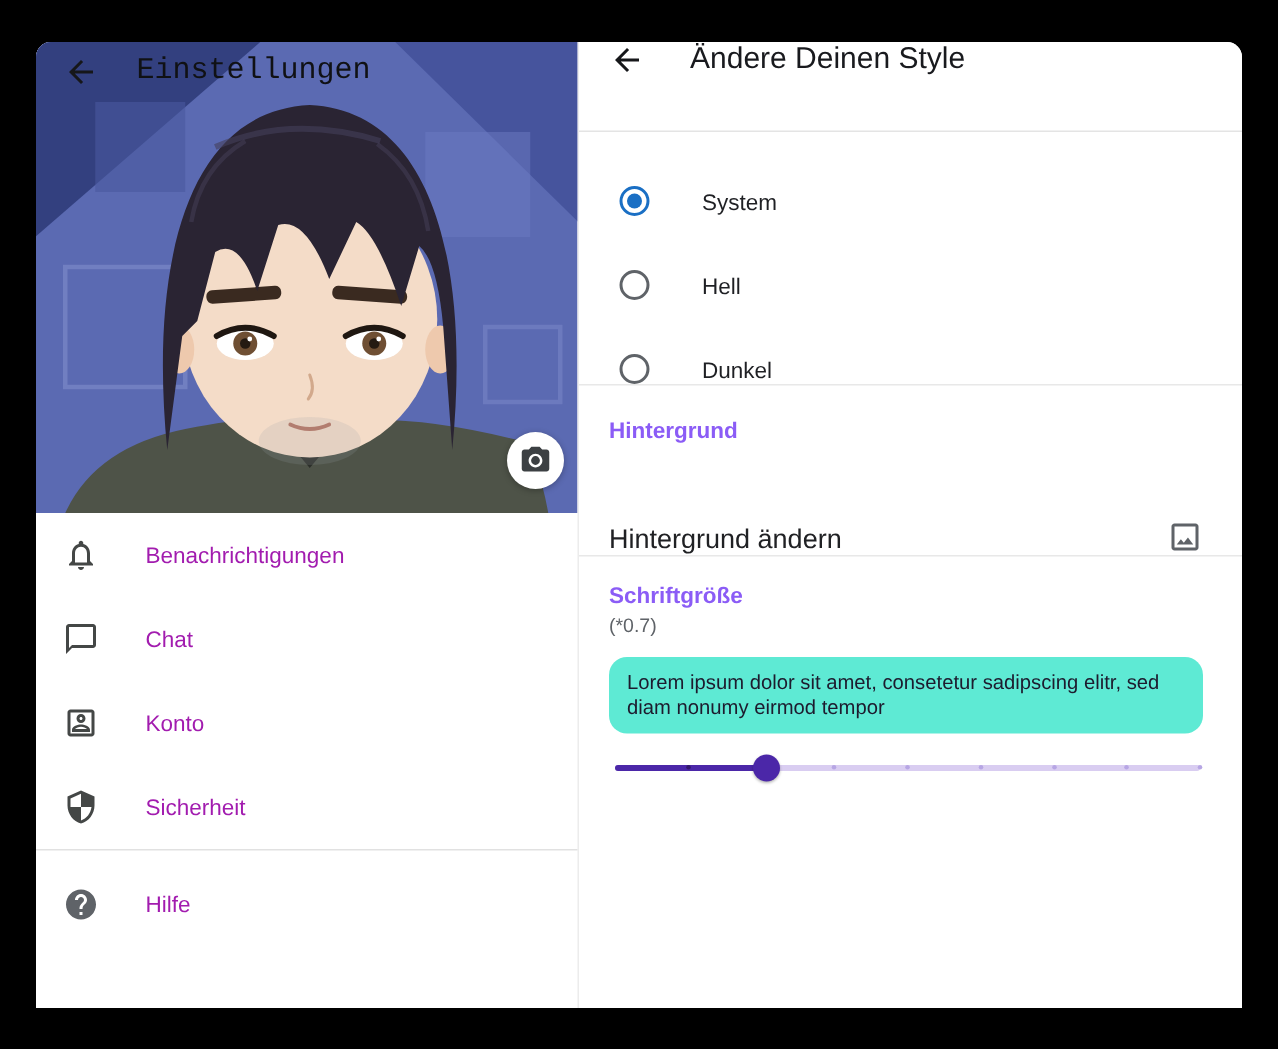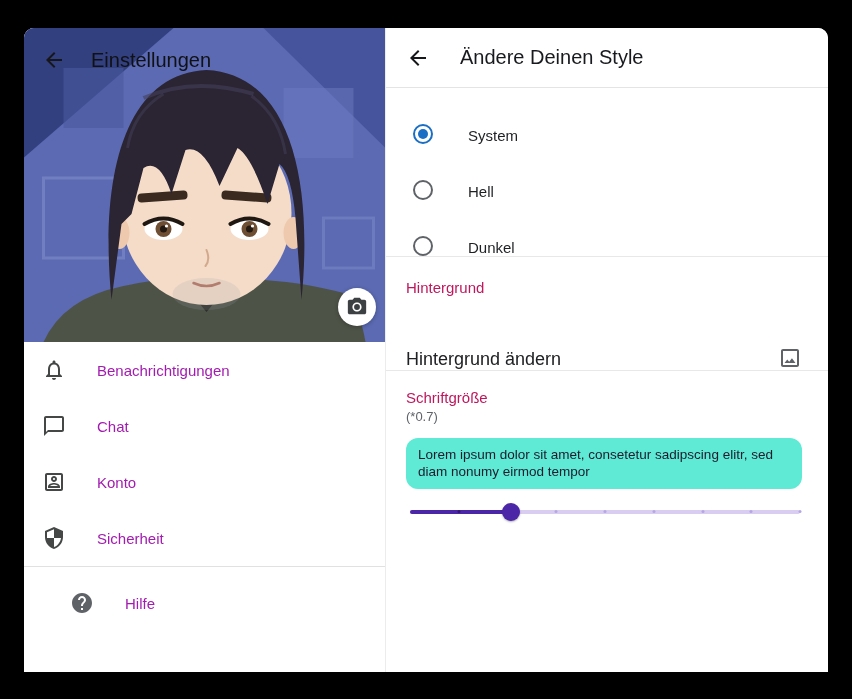--- a/index.html
+++ b/index.html
@@ -30,50 +30,50 @@
     width: 22px; height: 22px; border-radius: 50%; background: #8a8a8a;
     color: #fff; font-size: 11px; display: flex; align-items: center; justify-content: center;
   }
   
   .content { flex: 1; display: flex; min-height: 0; }
   .left { flex: 0 0 362px; width: 362px; background: #fff; display: flex; flex-direction: column; border-right: 1px solid #ececec; }
   .right { flex: 1; background: #fff; display: flex; flex-direction: column; }
   
   .avatar-area { flex: 0 0 314px; height: 314px; position: relative; overflow: hidden; }
   .avatar-area svg.avatar { display: block; width: 100%; height: 100%; }
-  .left-header { position: absolute; top: 20px; left: 18px; display: flex; align-items: center; gap: 25px; }
+  .left-header { position: absolute; top: 8px; left: 18px; display: flex; align-items: flex-start; gap: 25px; font-family: Liberation Mono, monospace; }
   .back-btn { width: 24px; height: 24px; background: none; border: none; cursor: pointer; padding: 0; display: flex; }
   .left-title { font-size: 20px; color: #101114; }
   .camera-btn {
     position: absolute; right: 9px; bottom: 16px; width: 38px; height: 38px;
     border-radius: 50%; background: #fff; border: none; cursor: pointer;
     display: flex; align-items: center; justify-content: center;
     box-shadow: 0 1px 4px rgba(0,0,0,.28);
   }
   .menu { display: flex; flex-direction: column; }
   .menu-item {
     height: 56px; display: flex; align-items: center;
     padding-left: 18px; gap: 31px; font-size: 15px; color: #a21caf; cursor: pointer;
   }
   .menu-item svg { flex: 0 0 24px; }
   .left-divider { border-top: 1px solid #e1e1e1; }
-  .help-item { margin-top: 8px; margin-left: 28px; }
+  .help-item { margin-top: 8px; }
   
   .right-header {
-    flex: 0 0 60px; display: flex; align-items: center; gap: 30px;
+    flex: 0 0 60px; display: flex; align-items: flex-start; gap: 30px;
     padding-left: 20px; border-bottom: 1px solid #e4e4e4;
   }
   .right-title { font-size: 20px; color: #191a1e; }
   .right-scroll { flex: 1; overflow: hidden; }
   .radio-row { height: 56px; display: flex; align-items: flex-end; padding-left: 27px; gap: 35px; font-size: 15px; color: #1f2024; cursor: pointer; }
   .radio { width: 20px; height: 20px; border-radius: 50%; border: 2px solid #5f6368; position: relative; flex: 0 0 20px; }
   .radio.selected { border-color: #1a6fc4; }
   .radio.selected::after { content: ""; position: absolute; inset: 3px; border-radius: 50%; background: #1a6fc4; }
   .hr { border-top: 1px solid #e8e8e8; }
-  .section-label { padding: 22px 20px 0; font-size: 15px; font-weight: normal; color: #be185d; }
+  .section-label { padding: 22px 20px 0; font-size: 15px; font-weight: bold; color: #8b5cf6; }
   .bg-row {
     height: 56px; margin-top: 18px; display: flex; align-items: flex-end; justify-content: space-between;
     padding: 0 26px 0 20px; font-size: 18px; color: #202124; cursor: pointer;
   }
   .font-section { padding: 18px 20px 0; }
   .font-scale { font-size: 13px; color: #5f6368; margin-top: 3px; }
   .preview {
     margin-top: 14px; background: #5eead4; border-radius: 12px;
     padding: 8px 12px; font-size: 13.5px; line-height: 1.28; color: #1d1b2e; max-width: 396px;
   }

